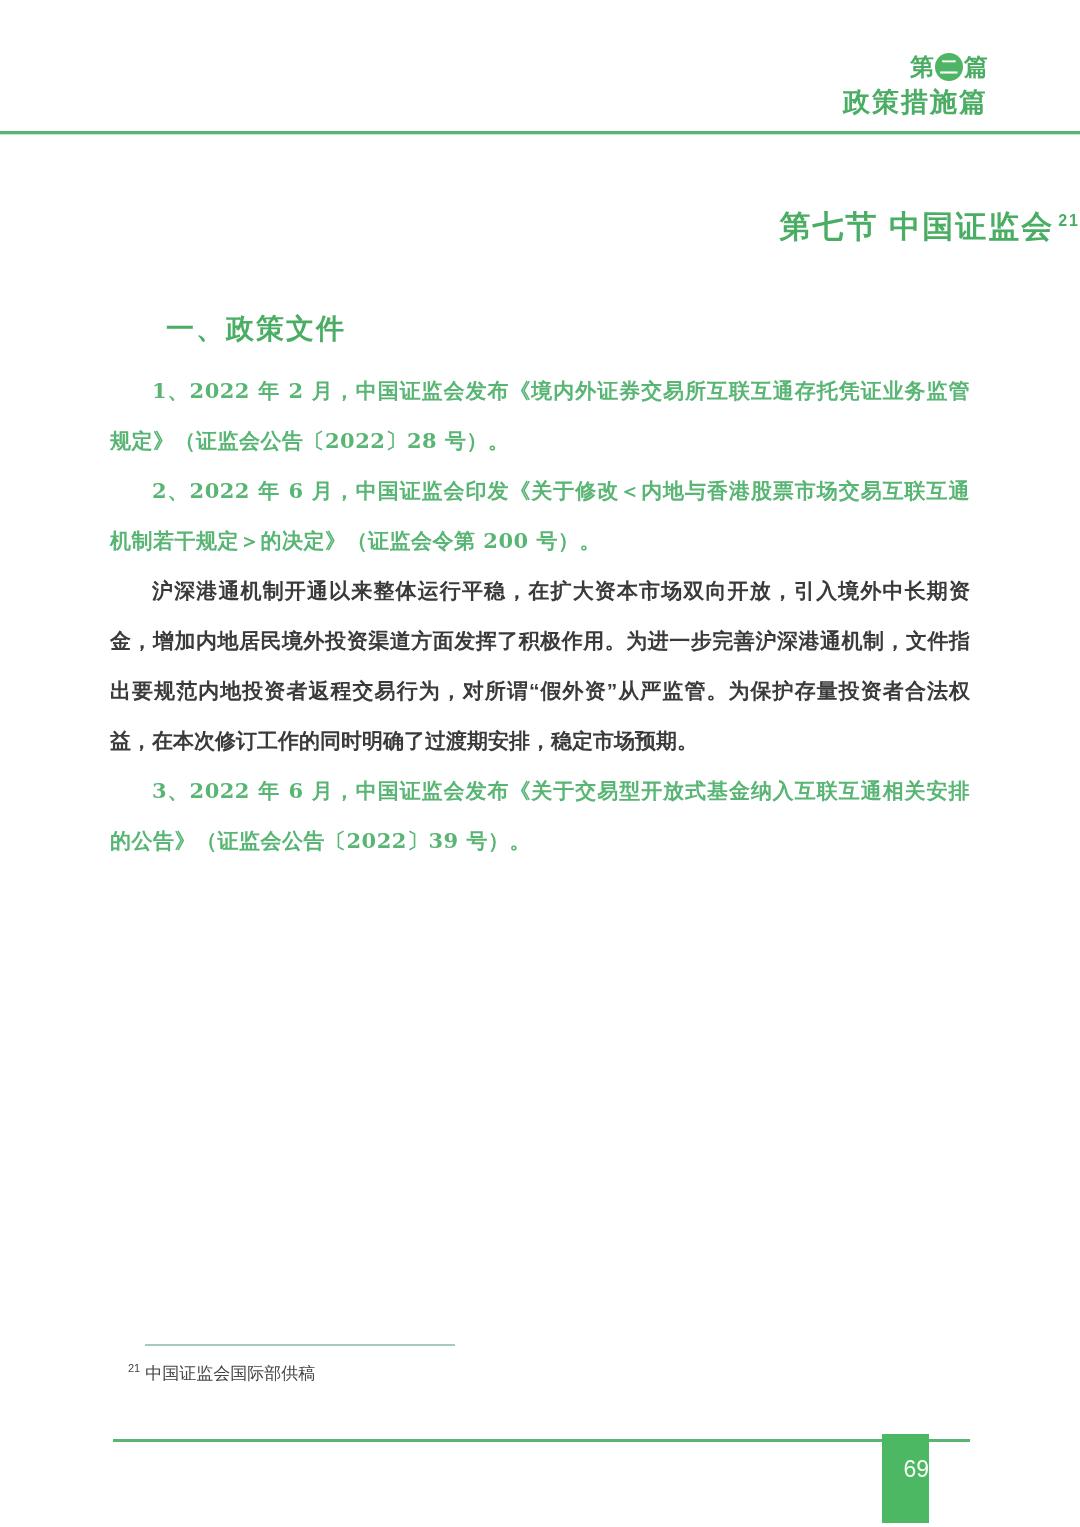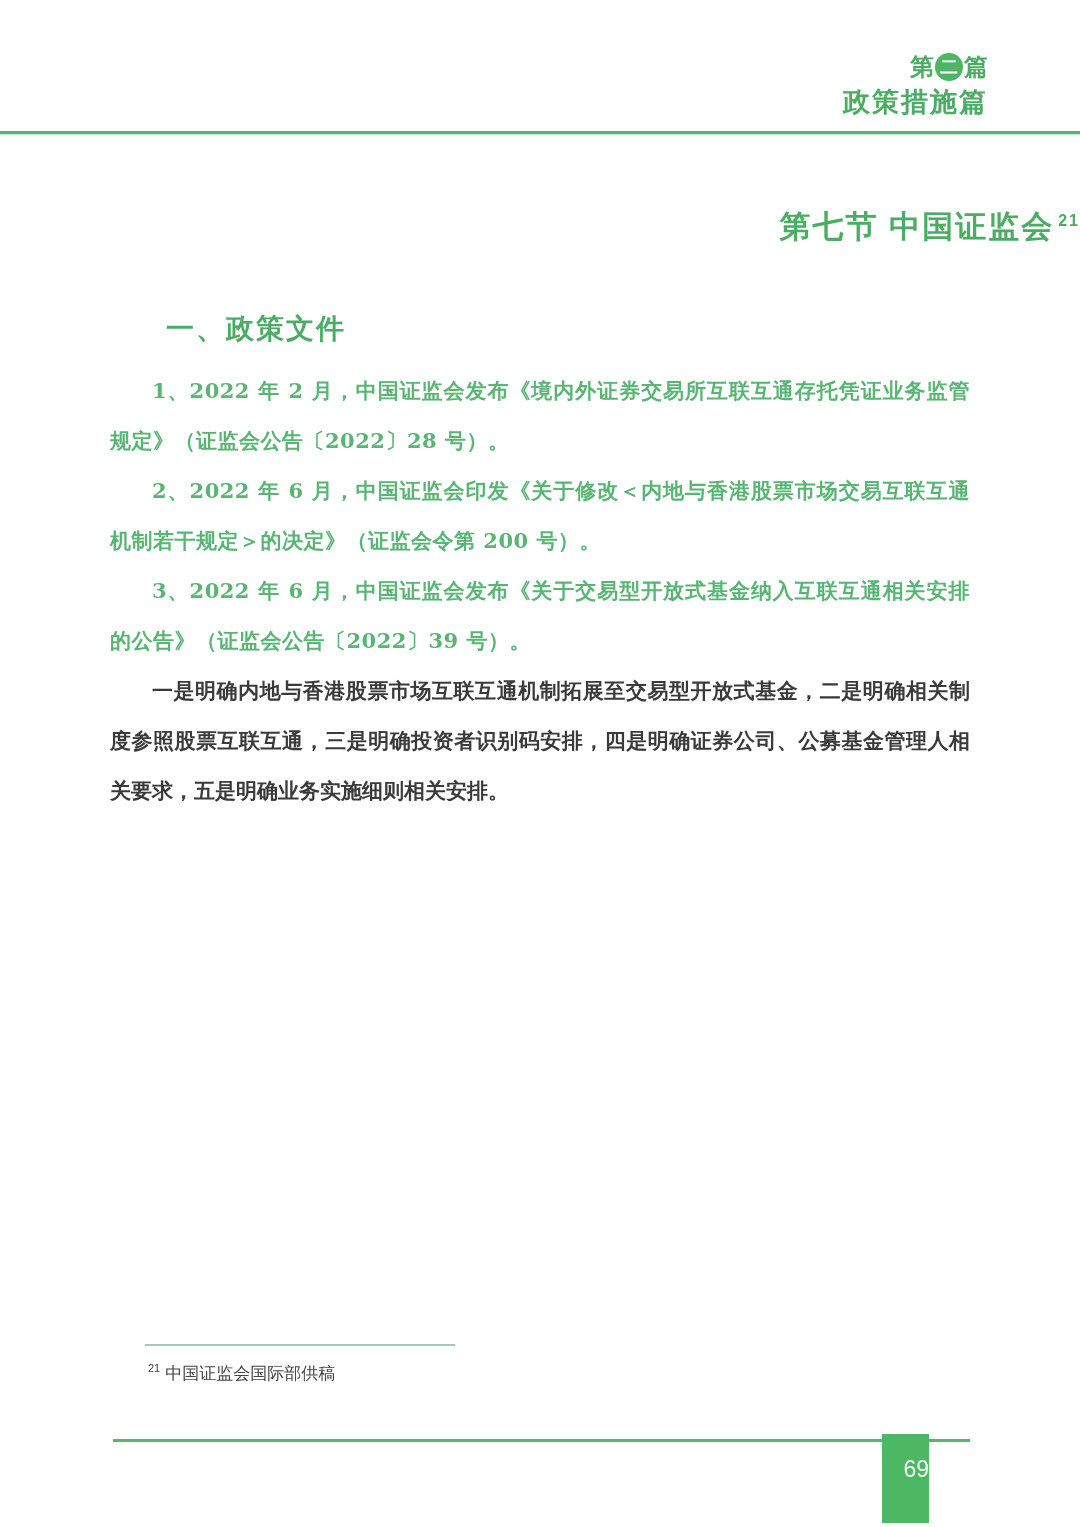--- a/index.html
+++ b/index.html
@@ -109,21 +109,20 @@
     position:absolute;
     top:1344px;left:145px;
     width:310px;height:2px;
     background:#a9c9b8;
   }
   .footnote{
     position:absolute;
     top:1362px;left:128px;
     font-size:17px;
     color:#444444;
-    margin-left:20px;
   }
   .footnote sup{
     font-size:11px;
     margin-right:5px;
   }
 
   
   .bottom-rule{
     position:absolute;
     top:1439px;left:113px;
@@ -159,22 +158,22 @@
 
   <div class="doc-title">
     <span>第七节 中国证监会</span><sup>21</sup>
   </div>
 
   <div class="section-heading">一、政策文件</div>
 
   <div class="text-block">
     <p class="policy">1、2022 年 2 月，中国证监会发布《境内外证券交易所互联互通存托凭证业务监管规定》（证监会公告〔2022〕28 号）。</p>
     <p class="policy">2、2022 年 6 月，中国证监会印发《关于修改＜内地与香港股票市场交易互联互通机制若干规定＞的决定》（证监会令第 200 号）。</p>
+    <p class="body-text">沪深港通机制开通以来整体运行平稳，在扩大资本市场双向开放，引入境外中长期资金，增加内地居民境外投资渠道方面发挥了积极作用。为进一步完善沪深港通机制，文件指出要规范内地投资者返程交易行为，对所谓“假外资”从严监管。为保护存量投资者合法权益，在本次修订工作的同时明确了过渡期安排，稳定市场预期。</p>
     <p class="policy">3、2022 年 6 月，中国证监会发布《关于交易型开放式基金纳入互联互通相关安排的公告》（证监会公告〔2022〕39 号）。</p>
-    <p class="body-text">一是明确内地与香港股票市场互联互通机制拓展至交易型开放式基金，二是明确相关制度参照股票互联互通，三是明确投资者识别码安排，四是明确证券公司、公募基金管理人相关要求，五是明确业务实施细则相关安排。</p>
   </div>
 
   <div class="footnote-rule"></div>
   <div class="footnote">
     <sup>21</sup><span>中国证监会国际部供稿</span>
   </div>
 
   <div class="bottom-rule"></div>
   <div class="page-number-tab">69</div>
 

